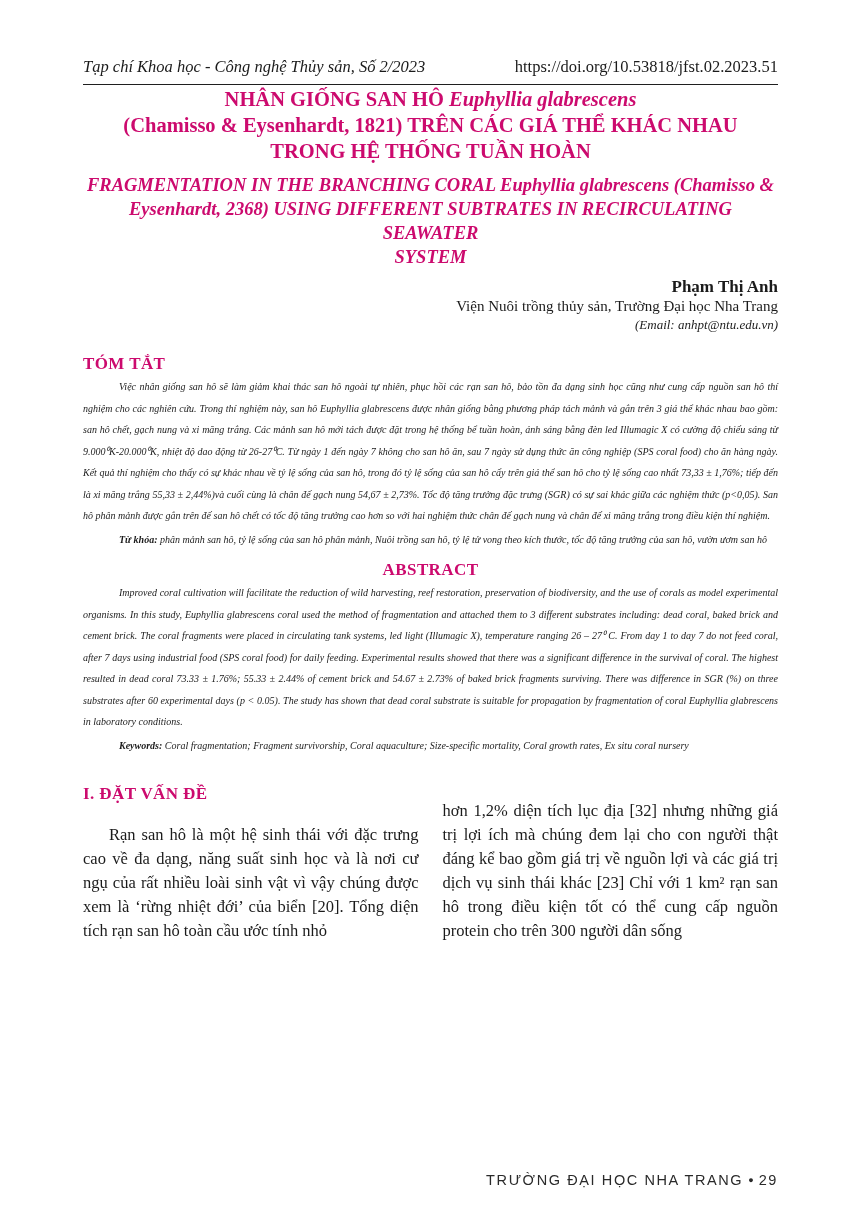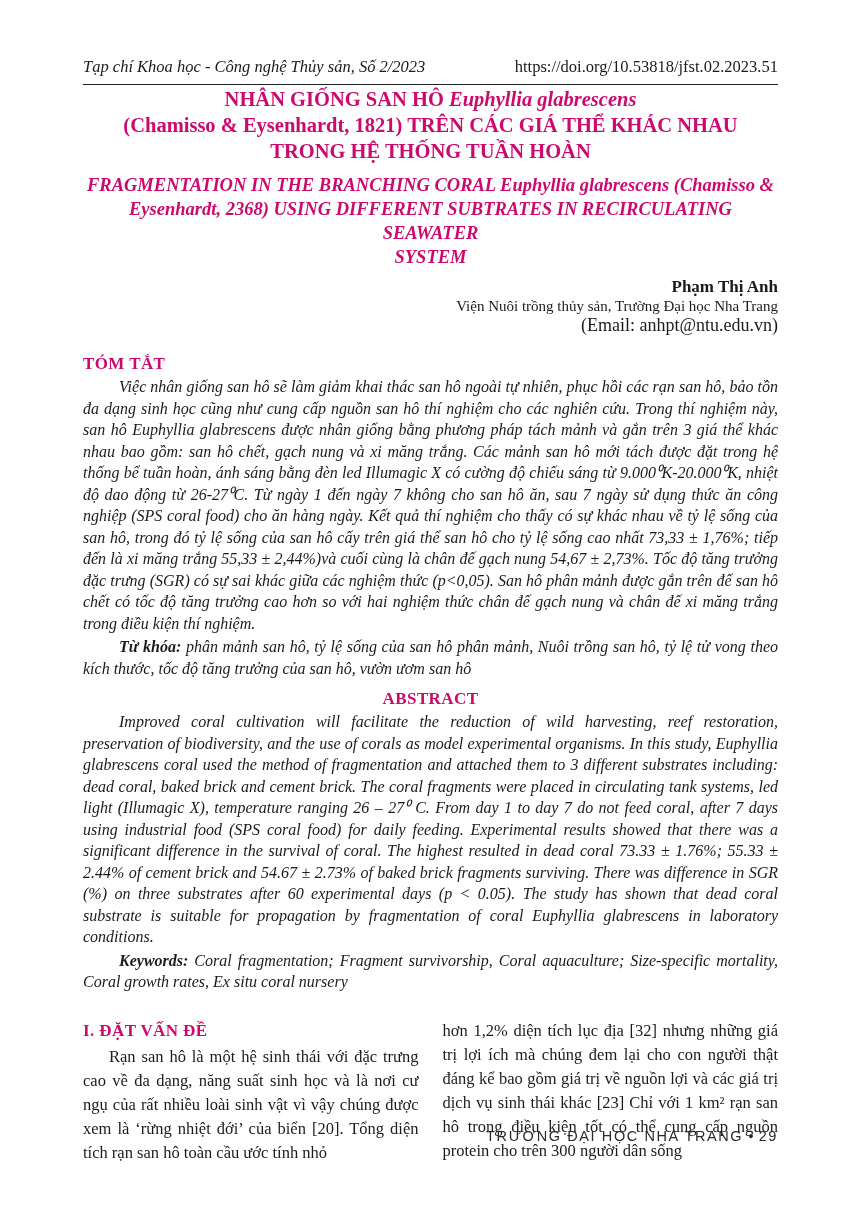--- a/index.html
+++ b/index.html
@@ -24,46 +24,46 @@
   .title-vi .species { font-style:italic; }
 
   .title-en {
     margin-top:9px; text-align:center; color:var(--accent,#cc0a6e);
     font-weight:bold; font-style:italic; font-size:18.5px; line-height:24px;
   }
 
   .byline { text-align:right; margin-top:8px; }
   .author-name { font-weight:bold; font-size:17px; line-height:20px; }
   .affiliation { font-size:15px; line-height:19px; }
-  .email-line { font-size:18px; line-height:18px; }
+  .email-line { font-style:italic; font-size:13px; line-height:18px; }
 
   .dates { text-align:center; font-style:italic; font-size:14.5px; margin-top:8px; }
 
   .sec-heading {
     color:var(--accent,#cc0a6e); font-size:17px; font-weight:bold;
     letter-spacing:0.4px; margin:20px 0 2px 0;
   }
   .sec-heading.abstract-h { margin-top:10px;text-align:center; }
 
   .abs-p {
-    font-style:italic; text-align:justify; font-size:16px; line-height:21.5px;
+    font-style:italic; text-align:justify; font-size:10px; line-height:21.5px;
     margin:2px 0 0 0; text-indent:36px;
   }
   .abs-p .kw-label { font-weight:bold; }
 
   .columns { display:flex; gap:24px; margin-top:24px; }
   .col { flex:1; min-width:0; }
   .col .sec-heading { margin:4px 0 4px 0; }
   .body-p {
-    font-size:16.5px; line-height:24px; text-align:justify; margin:2px 0 0 0;
+    font-size:16.5px; line-height:24px; text-align:justify; margin:19px 0 0 0;
   }
   .body-p.indent { text-indent:26px; }
 
   .footer {
-    position:absolute; top:1128px; right:84px;
+    position:absolute; top:1172px; right:84px;
     font-family:"Liberation Sans", sans-serif; font-size:14.5px;
     letter-spacing:1.6px; color:#2a2a2a;
   }
   .footer .dot { font-size:9px; vertical-align:2px; margin:0 5px; letter-spacing:0; }
 </style>
 </head>
 <body>
 
 <div class="page">
 

